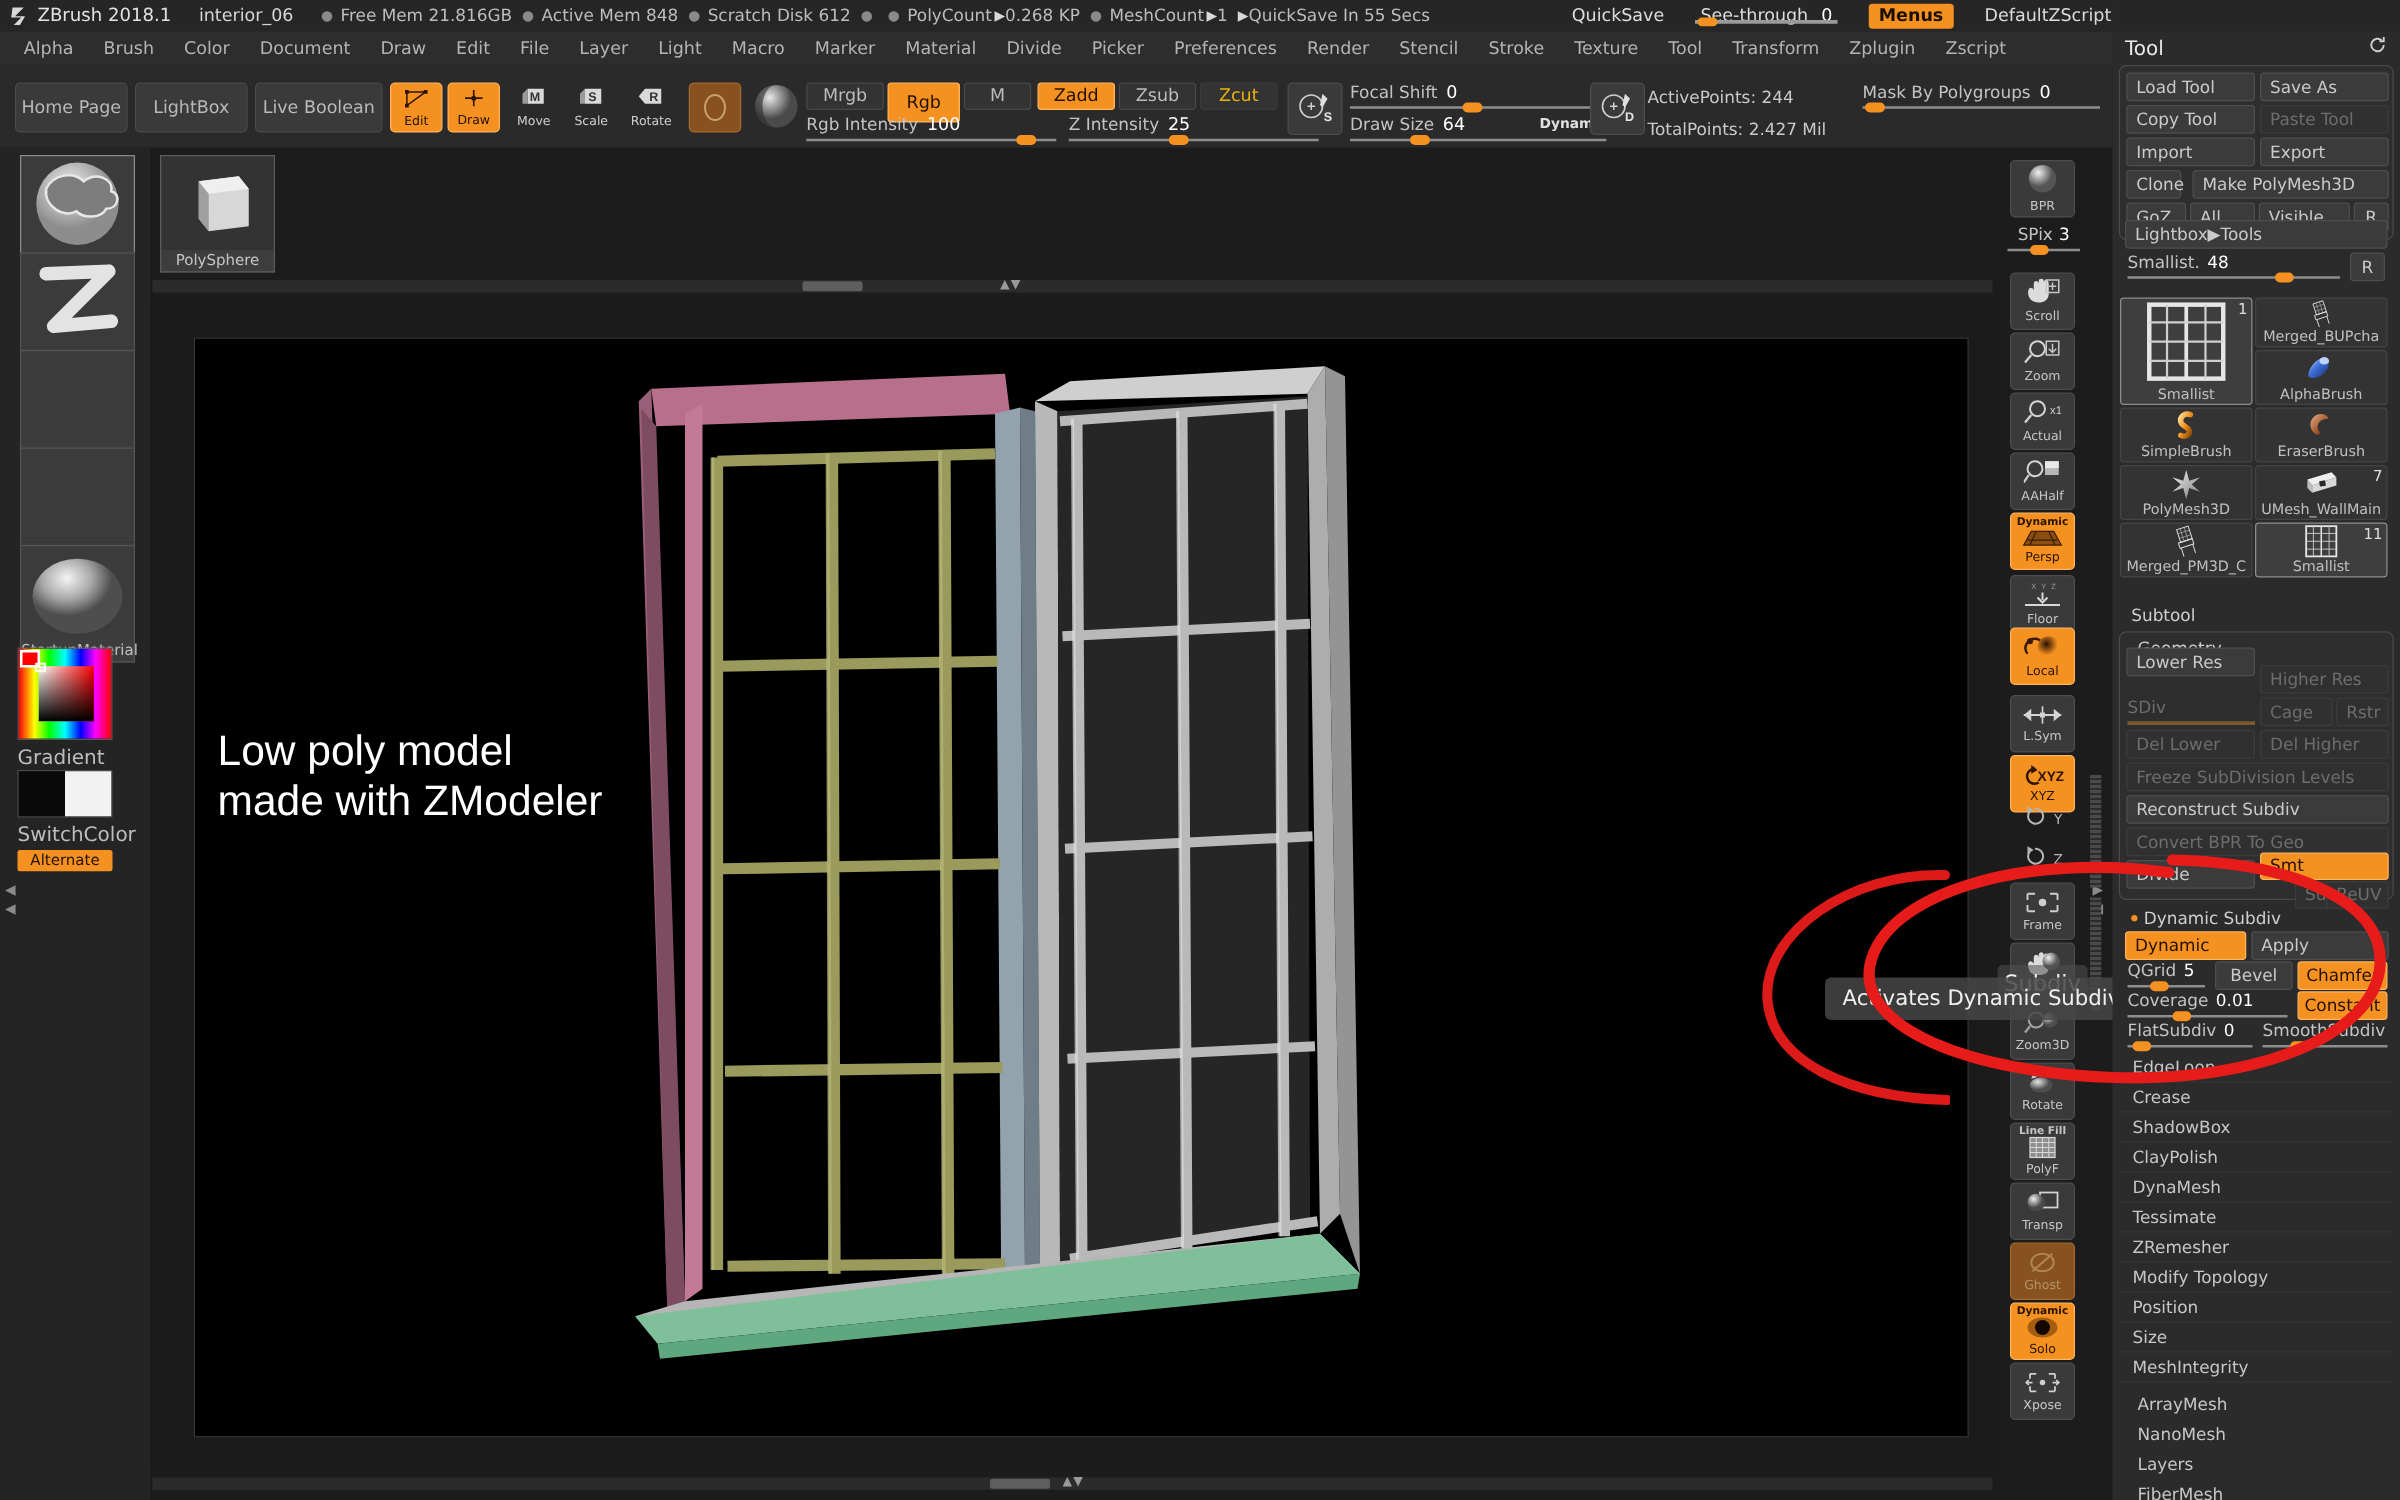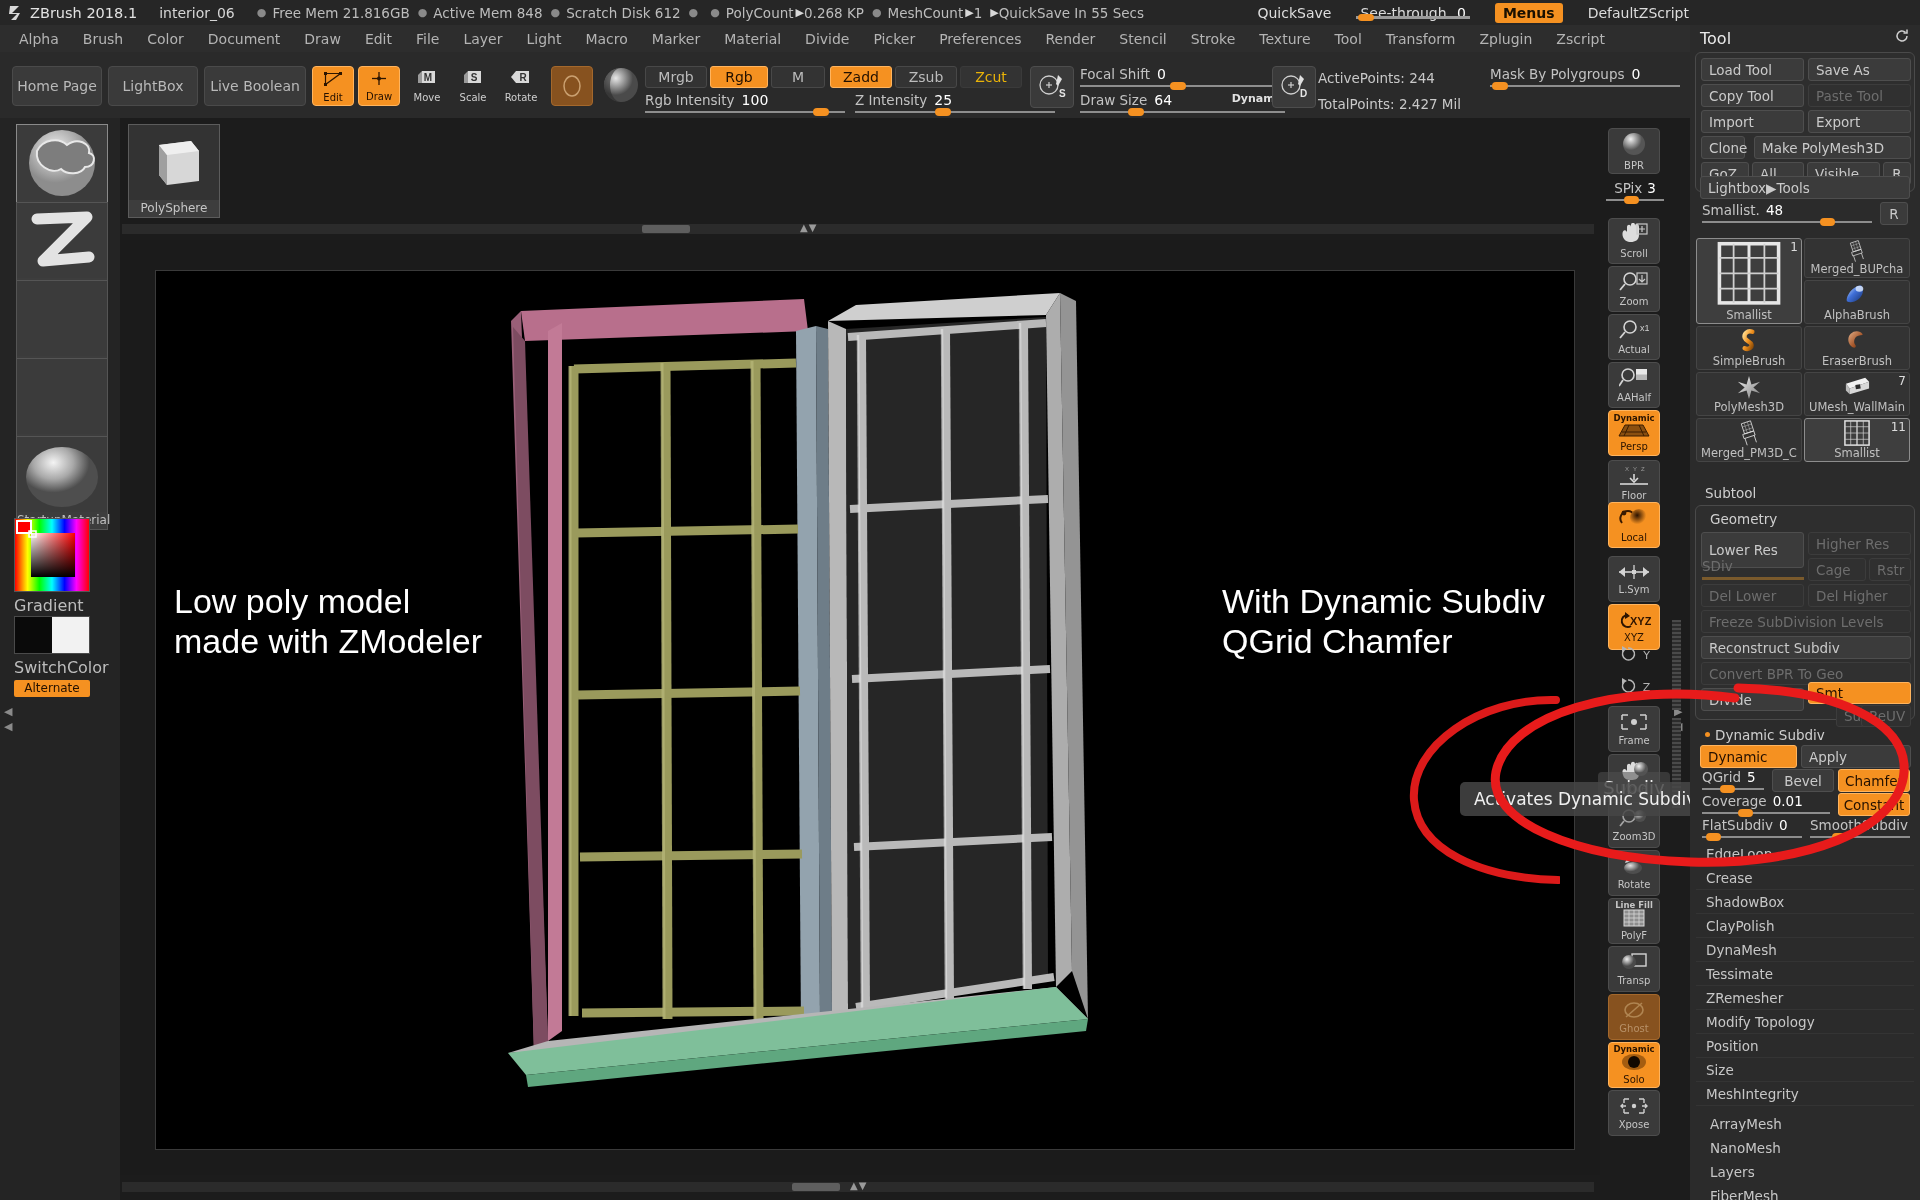--- a/index.html
+++ b/index.html
@@ -385,21 +385,21 @@
                 <stop offset="100%" stop-color="#4a4a4a"></stop>
               </radialGradient>
             </defs>
             <circle cx="20" cy="20" r="17" fill="url(#sg)"></circle>
             <path d="M20 3 a17 17 0 0 0 0 34 a11 17 0 0 1 0 -34" fill="#2b2b2b" opacity="0.6"></path>
           </svg>
       </span>
     </div>
 
     <div class="smallbtn" style="left:645px; top:14px; width:62px; height:22px;">Mrgb</div>
-    <div class="smallbtn on" style="left:710px; top:14px; width:58px; height:22px;">Rgb</div>
+    <div class="smallbtn on" style="left:710px; top:14px; width:58px; height:32px;">Rgb</div>
     <div class="smallbtn" style="left:771px; top:14px; width:54px; height:22px;">M</div>
     <div class="smallbtn on" style="left:830px; top:14px; width:62px; height:22px;">Zadd</div>
     <div class="smallbtn" style="left:895px; top:14px; width:62px; height:22px;">Zsub</div>
     <div class="smallbtn off" style="left:960px; top:14px; width:62px; height:22px;">Zcut</div>
 
     <div class="sld" style="left:645px; top:40px; width:200px;">
       <div class="row">
         <span class="nm">Rgb Intensity</span>
         <span class="vl">100</span>
       </div>
@@ -626,24 +626,20 @@
         <polygon points="352,782 392,770 900,716 932,748" fill="#b6b6b6"></polygon>
         <polygon points="352,782 900,716 932,748 370,804" fill="#7fbf9a"></polygon>
         <polygon points="370,804 932,748 930,760 372,816" fill="#5fa77f"></polygon>
         <polygon points="904,22 920,30 932,748 916,700" fill="#949494"></polygon>
       </svg>
 
       <div class="annot" style="left:18px; top:310px;">
         <div>Low poly model</div>
         <div>made with ZModeler</div>
       </div>
-      <div class="annot" style="left:1066px; top:310px;">
-        <div>With Dynamic Subdiv</div>
-        <div>QGrid Chamfer</div>
-      </div>
     </div>
   </div>
 
   <div class="scrollstrip" style="left:122px; top:1182px; width:1472px; height:10px;">
     <span class="thumb" style="left:670px; top:1px; width:48px; height:8px;"></span>
   </div>
   <span class="striparrows" style="left:850px; top:1180px;">▲▼</span>
 
   <span style="position:absolute;left:4px;top:705px;font-size:11px;color:#8a8a8a;">◀</span>
   <span style="position:absolute;left:4px;top:720px;font-size:11px;color:#8a8a8a;">◀</span>
@@ -1068,21 +1064,21 @@
           </div>
           <span class="num">11</span>
           <span class="nm">Smallist</span>
         </div>
       </div>
 
     <div class="sect" style="top:480px;">Subtool</div>
 
     <div class="tp-box" style="top:505px; height:215px;">
       <div class="sect sub" style="left:0; top:0; width:220px;">Geometry</div>
-      <div class="pbtn" style="left:5px; top:26px; width:103px; height:36px;">Lower Res</div>
+      <div class="pbtn" style="left:5px; top:12px; width:103px; height:23px;">Lower Res</div>
       <div class="pbtn dim" style="left:112px; top:26px; width:103px; height:23px;">Higher Res</div>
 
       <div class="psld" style="left:6px; top:52px; width:102px;">
         <div class="hd">
             <span class="nm dim">SDiv</span>
           </div>
         <div class="tr dim"></div>
       </div>
       <div class="pbtn dim" style="left:112px; top:52px; width:58px; height:23px;">Cage</div>
       <div class="pbtn dim" style="left:173px; top:52px; width:42px; height:23px;">Rstr</div>

